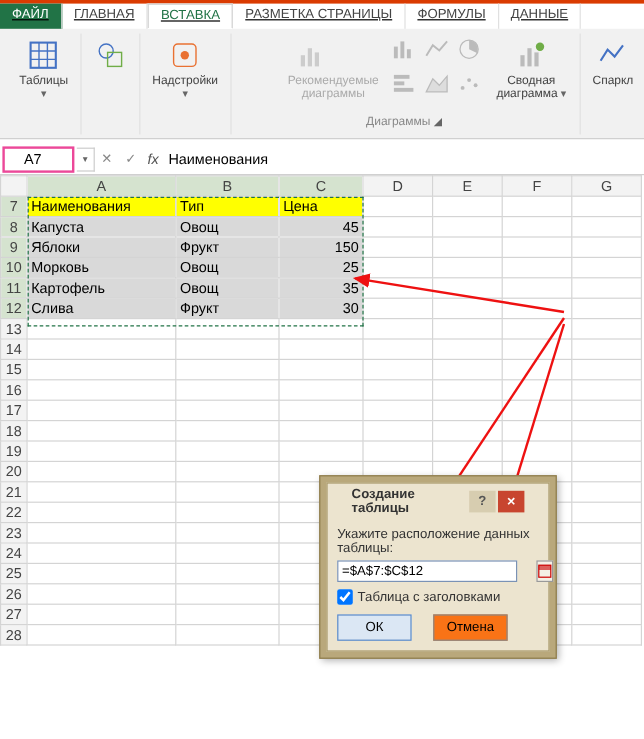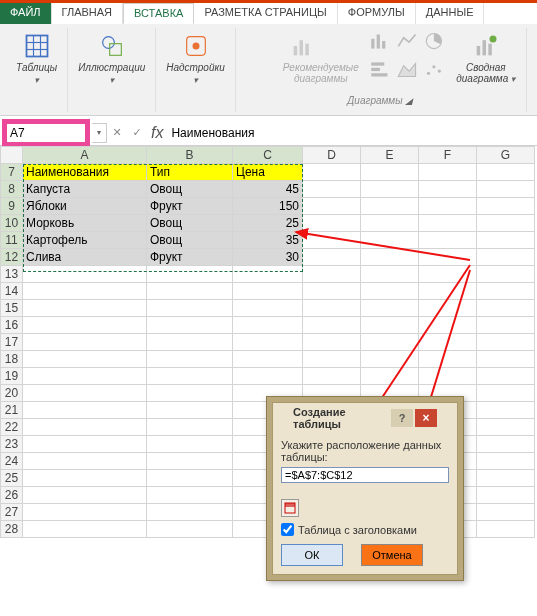--- a/index.html
+++ b/index.html
@@ -1,44 +1,44 @@
 <!DOCTYPE html>
 <html><head>
 <meta charset="utf-8">
 <style>
   * { box-sizing: border-box; margin: 0; padding: 0; font-family: "Segoe UI", Tahoma, sans-serif; }
   body { background: #fff; width: 537px; height: 616px; overflow: hidden; position: relative; }
 
   
-  .tabs { display: flex; border-top: 3px solid #da3b01; height: 24px; font-size: 11px; }
+  .tabs { display: flex; border-top: 3px solid #da3b01; height: 24px; font-size: 11px; text-decoration: underline; }
   .tab { padding: 3px 10px 0; color: #444; border-right: 1px solid #e0e0e0; cursor: pointer; }
   .tab.file { background: #217346; color: #fff; }
   .tab.active { background: #fff; color: #217346; border: 1px solid #d0d0d0; border-bottom: 1px solid #fff; }
 
   
-  .ribbon { background: #f1f1f1; border-bottom: 1px solid #d0d0d0; padding: 4px 6px 0; display: flex; align-items: flex-start; height: 92px; font-style: italic; }
+  .ribbon { background: #f1f1f1; border-bottom: 1px solid #d0d0d0; padding: 4px 6px 0; display: flex; align-items: flex-start; height: 92px; }
   .grp { display: flex; flex-direction: column; align-items: center; padding: 2px 6px; height: 84px; border-right: 1px solid #e0e0e0; }
   .grp.last { border-right: none; }
   .btn-col { display: flex; flex-direction: column; align-items: center; cursor: pointer; padding: 2px 4px; }
   .btn-col .ic { width: 28px; height: 28px; margin-bottom: 2px; }
   .btn-col span, .glabel { font-size: 10px; color: #444; text-align: center; line-height: 1.1; }
   .dis span, .dis .glabel { color: #aaa; margin-left: 36px; }
   .drop::after { content: " ▾"; font-size: 9px; color: #666; }
   .grp-mid { display: flex; gap: 4px; }
   .glabel { margin-top: auto; padding: 2px 0 3px; width: 100%; border-top: 0; text-align: center; color: #888; }
   .grp.charts { flex-direction: column; align-items: stretch; }
   .mini-ic { width: 26px; height: 22px; }
   .dlgL { font-size: 9px; color: #666; text-align: right; padding-right: 2px; }
 
   
   .fbar { display: flex; align-items: center; border-bottom: 1px solid #d0d0d0; height: 26px; margin-top: 4px; }
-  .namebox { width: 88px; border: 5px solid #ec4899; font-size: 12px; padding: 2px 3px; margin: 2px; background: #fff; }
+  .namebox { width: 60px; border: 2px solid #ec4899; font-size: 12px; padding: 2px 16px; margin: 2px; background: #fff; }
   .nb-dd { width: 15px; height: 20px; border: 1px solid #ccc; border-left: none; display: flex; align-items: center; justify-content: center; font-size: 8px; color: #666; cursor: pointer; }
   .fx-btn { width: 20px; font-size: 11px; color: #888; text-align: center; cursor: pointer; }
-  .fx-label { font-style: italic; font-size: 16px; color: #555; padding: 0 4px; }
+  .fx-label { font-style: italic; font-size: 12px; color: #555; padding: 0 4px; }
   .formula { flex: 1; font-size: 12px; padding: 2px 4px; }
 
   
   .grid { position: relative; font-size: 12px; }
   table { border-collapse: collapse; table-layout: fixed; }
   th, td { border: 1px solid #d4d4d4; height: 17px; padding: 0 3px; font-weight: normal; text-align: left; overflow: hidden; white-space: nowrap; }
   th { background: #f3f3f3; text-align: center; color: #444; }
   .rowh { width: 22px; background: #f3f3f3; text-align: center; color: #444; border: 1px solid #d4d4d4; }
   .colA { width: 124px; } .colB { width: 86px; } .colC { width: 70px; }
   .colD, .colE, .colF, .colG { width: 58px; }
@@ -53,21 +53,21 @@
   
   .dialog { position: absolute; left: 266px; top: 396px; width: 198px; background: #b9a87b; border: 1px solid #8d7b4b; box-shadow: 2px 2px 6px rgba(0,0,0,0.3); padding: 5px; font-size: 11px; }
   .dlg-inner { background: #ece4cf; border: 1px solid #a99868; }
   .dlg-title { display: flex; align-items: center; padding: 3px 20px; color: #333; font-weight: bold; }
   .dlg-title span:first-child { flex: 1; }
   .dlg-help, .dlg-close { width: 22px; height: 18px; display: flex; align-items: center; justify-content: center; margin-left: 2px; cursor: pointer; }
   .dlg-help { background: #d7cdb0; color: #555; }
   .dlg-close { background: #c8452f; color: #fff; font-size: 12px; }
   .dlg-body { padding: 6px 8px 8px; }
   .dlg-body label { font-size: 11px; color: #333; }
-  .range-row { display: flex; gap: 16px; margin: 4px 0 6px; flex-direction: column; }
+  .range-row { display: flex; gap: 16px; margin: 4px 0 6px; }
   .range-in { flex: 1; border: 1px solid #7a92b5; font-size: 11px; padding: 1px 3px; background: #fff; }
   .range-btn { width: 18px; height: 18px; border: 1px solid #999; background: #f4f0e6; cursor: pointer; display: flex; align-items: center; justify-content: center; }
   .chk { display: flex; align-items: center; gap: 4px; margin-bottom: 8px; }
   .btnrow { display: flex; gap: 18px; }
   .dbtn { width: 62px; height: 22px; border: 1px solid #888; background: #f97316; font-size: 11px; cursor: pointer; }
   .dbtn.ok { background: #dbe7f4; border: 1px solid #5b8ac6; }
 
   .arrow { position: absolute; pointer-events: none; }
 </style>
 </head>
@@ -94,21 +94,20 @@
         </svg>
       <span class="drop">Таблицы</span>
     </div>
   </div>
   <div class="grp">
     <div class="btn-col">
       <svg class="ic" viewBox="0 0 24 24">
           <circle cx="9" cy="9" r="5" fill="none" stroke="#4472c4"></circle>
           <rect x="10" y="10" width="10" height="10" fill="none" stroke="#70ad47"></rect>
         </svg>
-      <span class="drop">Иллюстрации</span>
     </div>
   </div>
   <div class="grp">
     <div class="btn-col">
       <svg class="ic" viewBox="0 0 24 24">
           <rect x="4" y="4" width="16" height="16" rx="3" fill="none" stroke="#e97132"></rect>
           <circle cx="12" cy="12" r="3" fill="#e97132"></circle>
         </svg>
       <span class="drop">Надстройки</span>
     </div>

